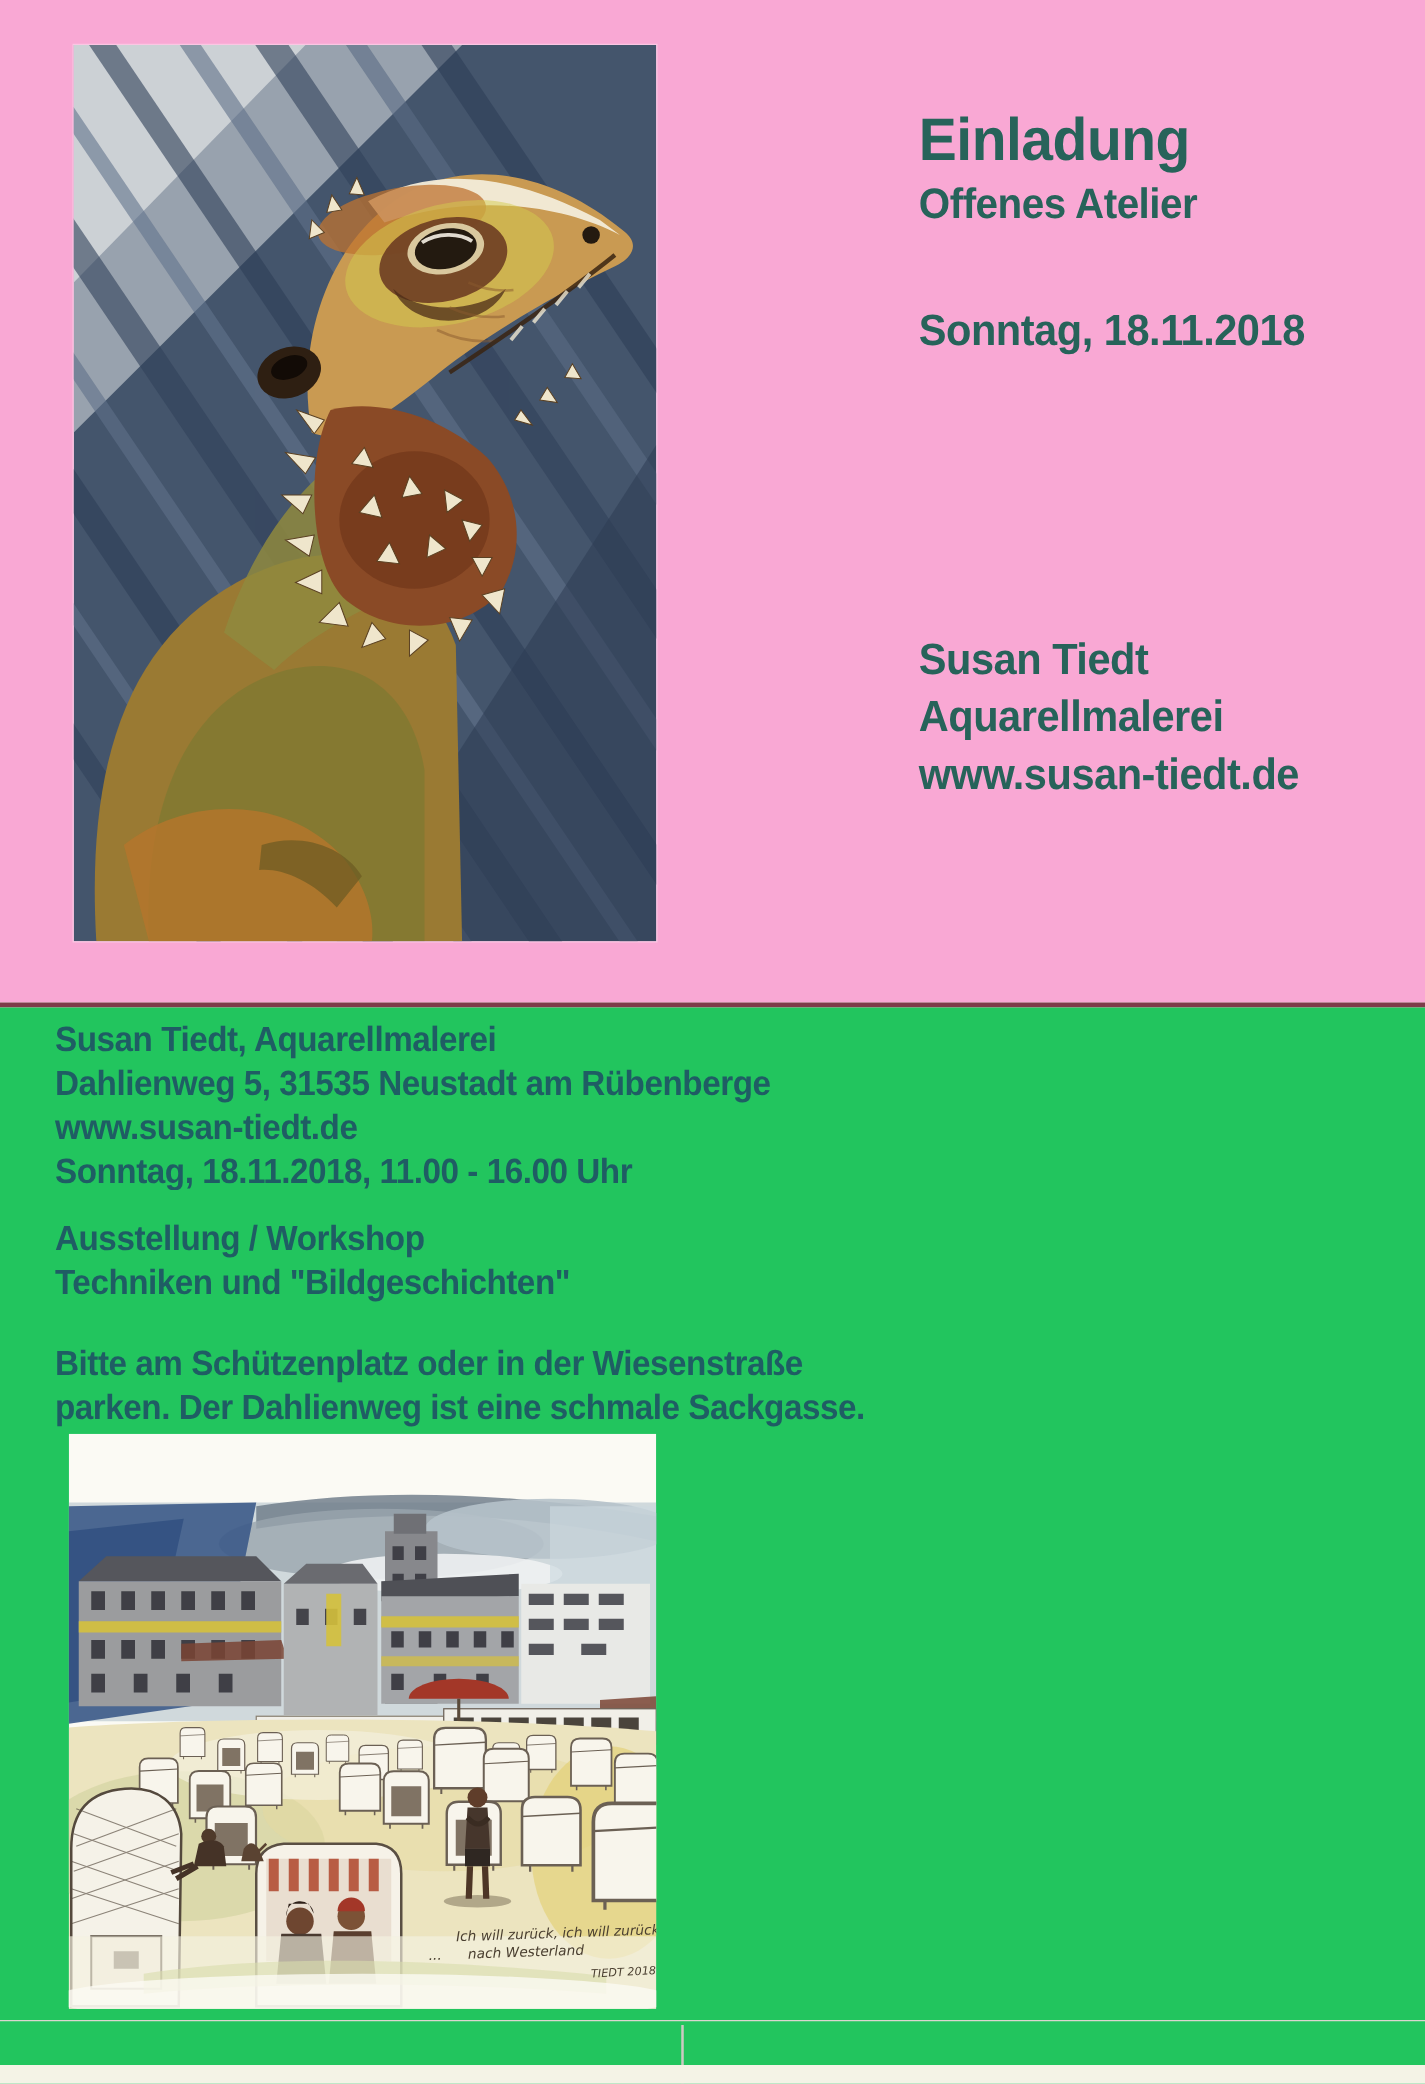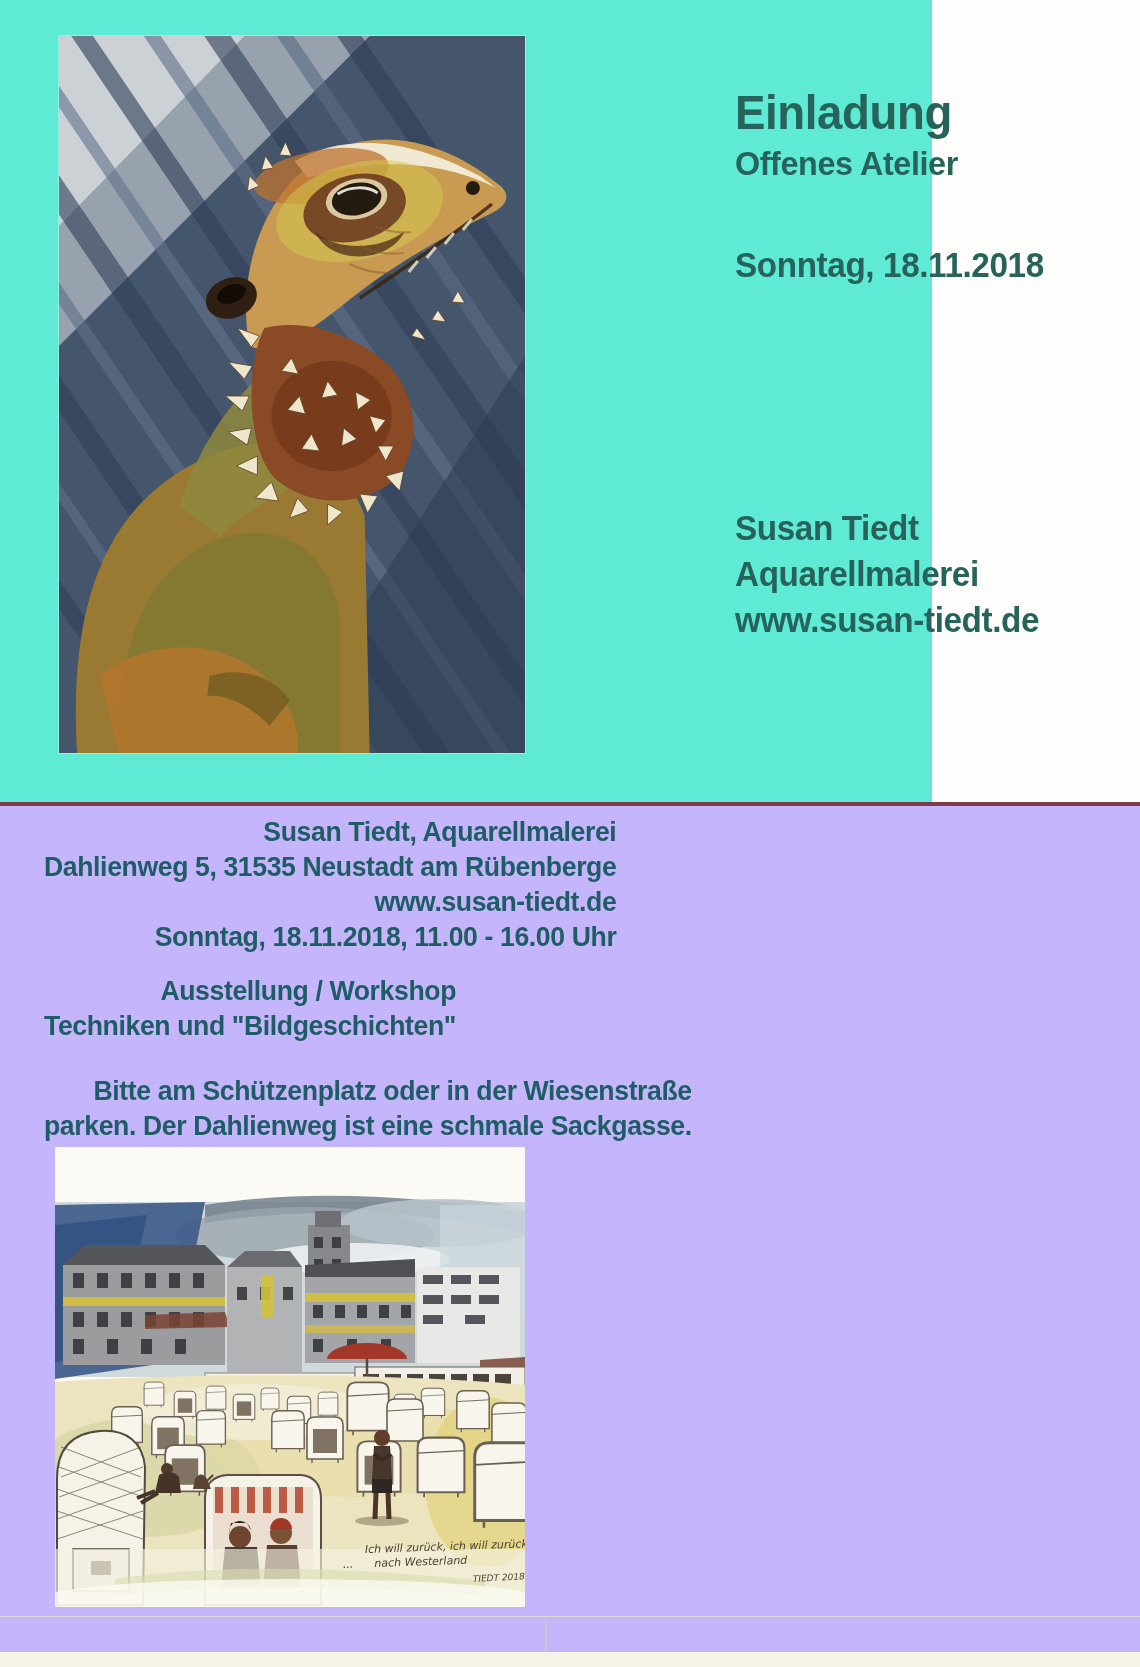--- a/index.html
+++ b/index.html
@@ -2,32 +2,32 @@
 <html><head>
 <meta charset="utf-8">
 <style>
   html,body{margin:0;padding:0;background:#e9e9e6;}
   #page{
     position:relative;width:1140px;height:1667px;margin:0 auto;
     background:#fdfdfb;overflow:hidden;
     font-family:"Liberation Sans","DejaVu Sans",sans-serif;
   }
   
-  .front-half{position:absolute;left:0;top:0;width:932px;height:802px;background:#5eead4;text-decoration:underline;}
+  .front-half{position:absolute;left:0;top:0;width:1140px;height:802px;background:#f9a8d4;text-decoration:underline;}
   .front-painting{position:absolute;left:59px;top:36px;width:466px;height:717px;box-shadow:0 0 0 1px rgba(255,255,255,.35);}
   .front-text{position:absolute;left:735px;top:88px;width:390px;color:#27635a;
     transform:scaleX(.95);transform-origin:left top;letter-spacing:-.4px;}
   .f-title{font-size:48px;font-weight:700;line-height:1.05;}
   .f-subtitle{font-size:34px;font-weight:700;margin-top:6px;}
   .f-date{font-size:35px;font-weight:700;margin-top:62px;}
   .f-artist-block{margin-top:220px;font-size:35px;font-weight:700;line-height:46px;}
   
   .divider{position:absolute;left:0;top:802px;width:1140px;height:4px;background:#7e3c49;}
   
-  .back-half{position:absolute;left:0;top:806px;width:1140px;height:861px;background:#c4b5fd;text-align:right;}
+  .back-half{position:absolute;left:0;top:806px;width:1140px;height:861px;background:#22c55e;}
   .back-text{color:#1f5d64;font-weight:700;letter-spacing:-.4px;
     transform:scaleX(.95);transform-origin:left top;}
   .contact-block{position:absolute;left:44px;top:8px;font-size:28px;line-height:35px;}
   .event-block{position:absolute;left:44px;top:167px;font-size:28px;line-height:35px;}
   .parking-block{position:absolute;left:44px;top:267px;font-size:28px;line-height:35px;}
   .back-painting{position:absolute;left:55px;top:341px;width:470px;height:460px;}
   
   .crease-h{position:absolute;left:0;top:1616px;width:1140px;height:1px;background:#d9d6cf;}
   .crease-v{position:absolute;left:545px;top:1620px;width:2px;height:47px;background:#ccc9c2;}
   .bottom-tint{position:absolute;left:0;top:1652px;width:1140px;height:15px;background:#f4f3e6;}

